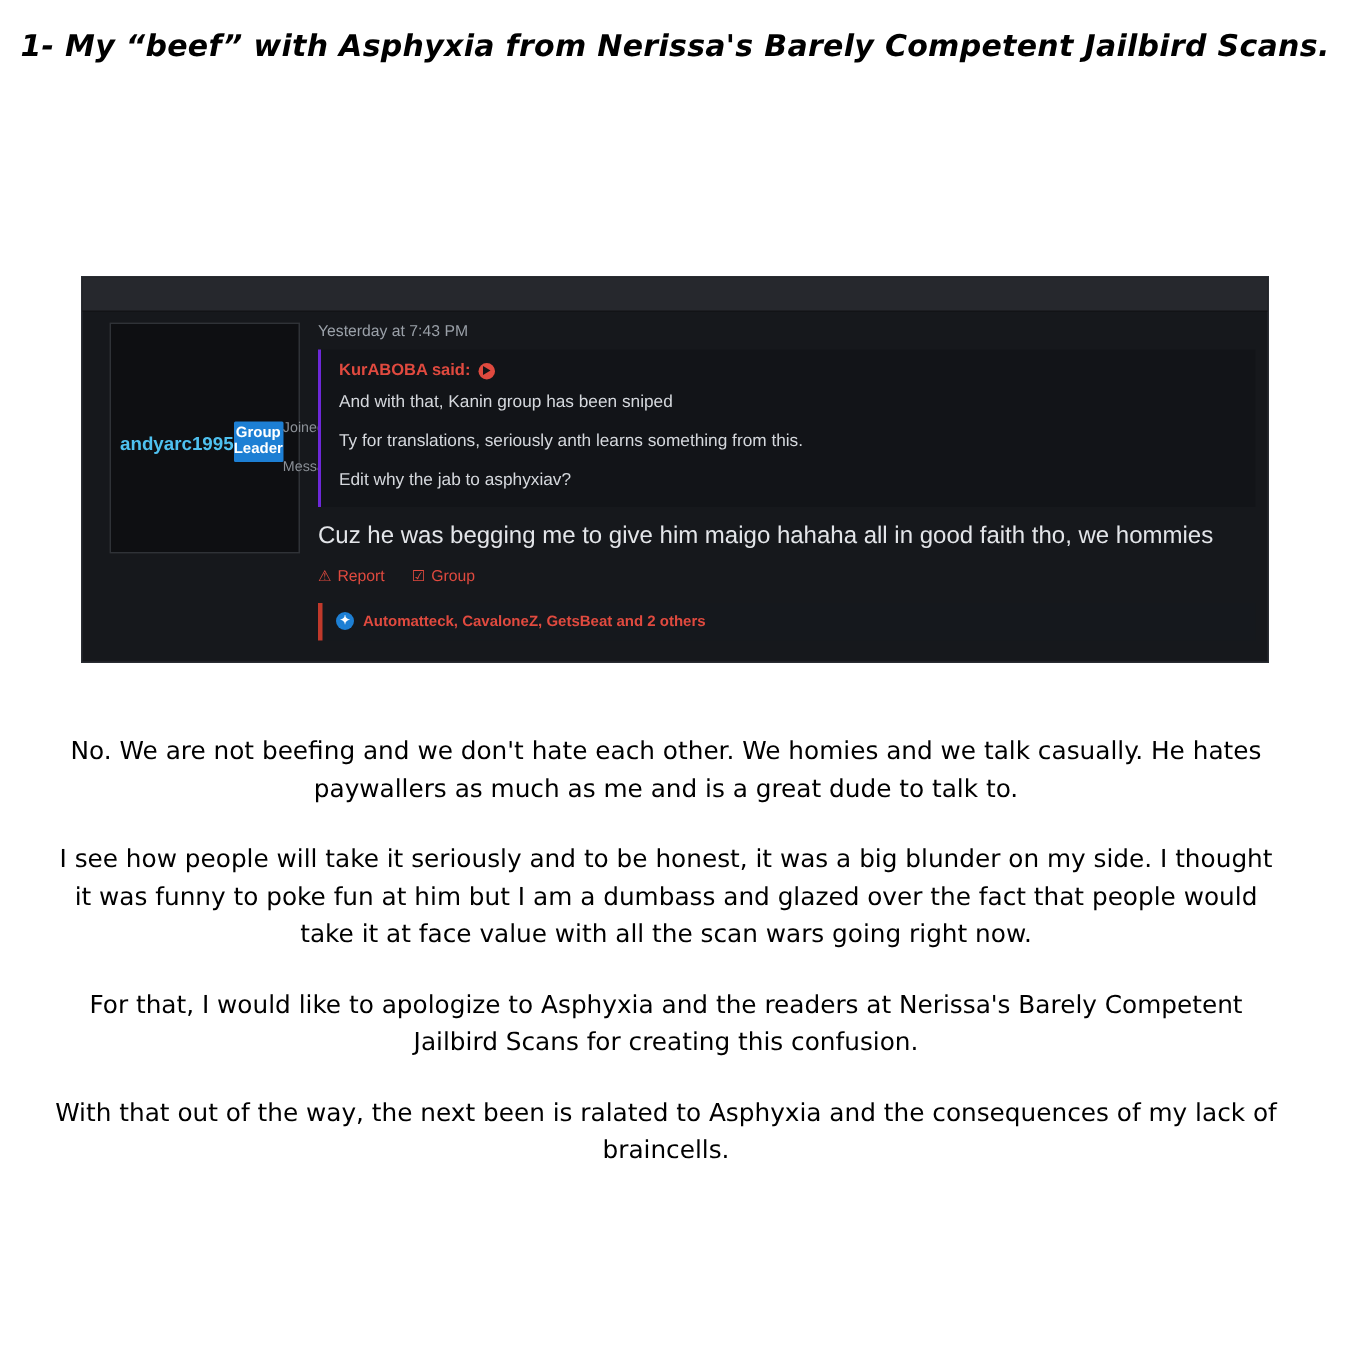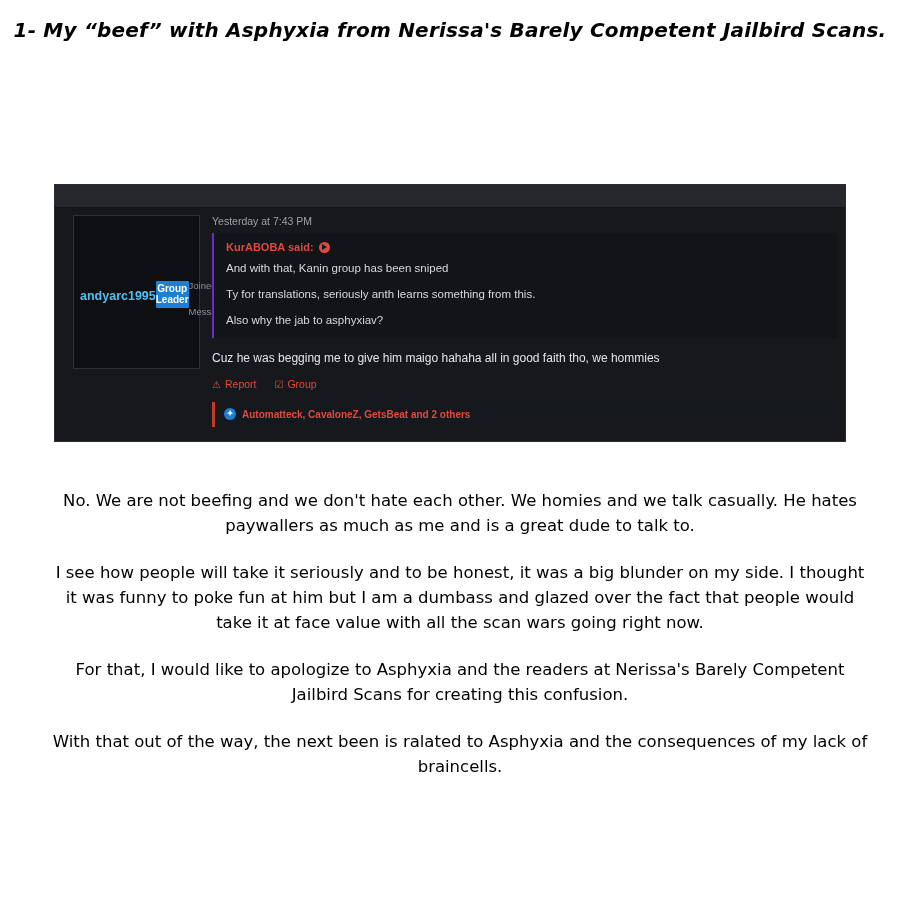--- a/index.html
+++ b/index.html
@@ -158,21 +158,21 @@
   }
   .quote-line {
     font-size: 11.5px;
     color: #d5d8dd;
     line-height: 15px;
     margin-bottom: 11px;
   }
   .quote-line:last-child { margin-bottom: 0; }
 
   .msg-text {
-    font-size: 12px;
+    font-size: 16px;
     color: #e3e5e9;
     padding: 12px 16px 0 12px;
     line-height: 16px;
   }
   .msg-actions {
     display: flex;
     gap: 18px;
     padding: 12px 12px 0 12px;
     font-size: 10.5px;
     color: #e04a3f;
@@ -205,21 +205,21 @@
     color: #fff;
     font-size: 8px;
     line-height: 12px;
     text-align: center;
     flex: 0 0 12px;
   }
 
   
   .prose {
     position: absolute;
-    left: 50px;
+    left: 34px;
     top: 488px;
     width: 820px;
     text-align: center;
     font-size: 16.5px;
     line-height: 25px;
     color: #000;
   }
   .prose p {
     margin: 0 0 22px 0;
   }
@@ -275,21 +275,21 @@
     <div class="msg-col">
       <div class="msg-date">Yesterday at 7:43 PM</div>
 
       <div class="quote-block">
         <div class="quote-head">
           <span>KurABOBA said:</span>
           <span class="quote-jump"></span>
         </div>
         <div class="quote-line">And with that, Kanin group has been sniped</div>
         <div class="quote-line">Ty for translations, seriously anth learns something from this.</div>
-        <div class="quote-line">Also why the jab to asphyxiav?</div>
+        <div class="quote-line">Edit why the jab to asphyxiav?</div>
       </div>
 
       <div class="msg-text">Cuz he was begging me to give him maigo hahaha all in good faith tho, we hommies</div>
 
       <div class="msg-actions">
         <span class="action">
           <span class="glyph">⚠</span>
           <span>Report</span>
         </span>
         <span class="action">

